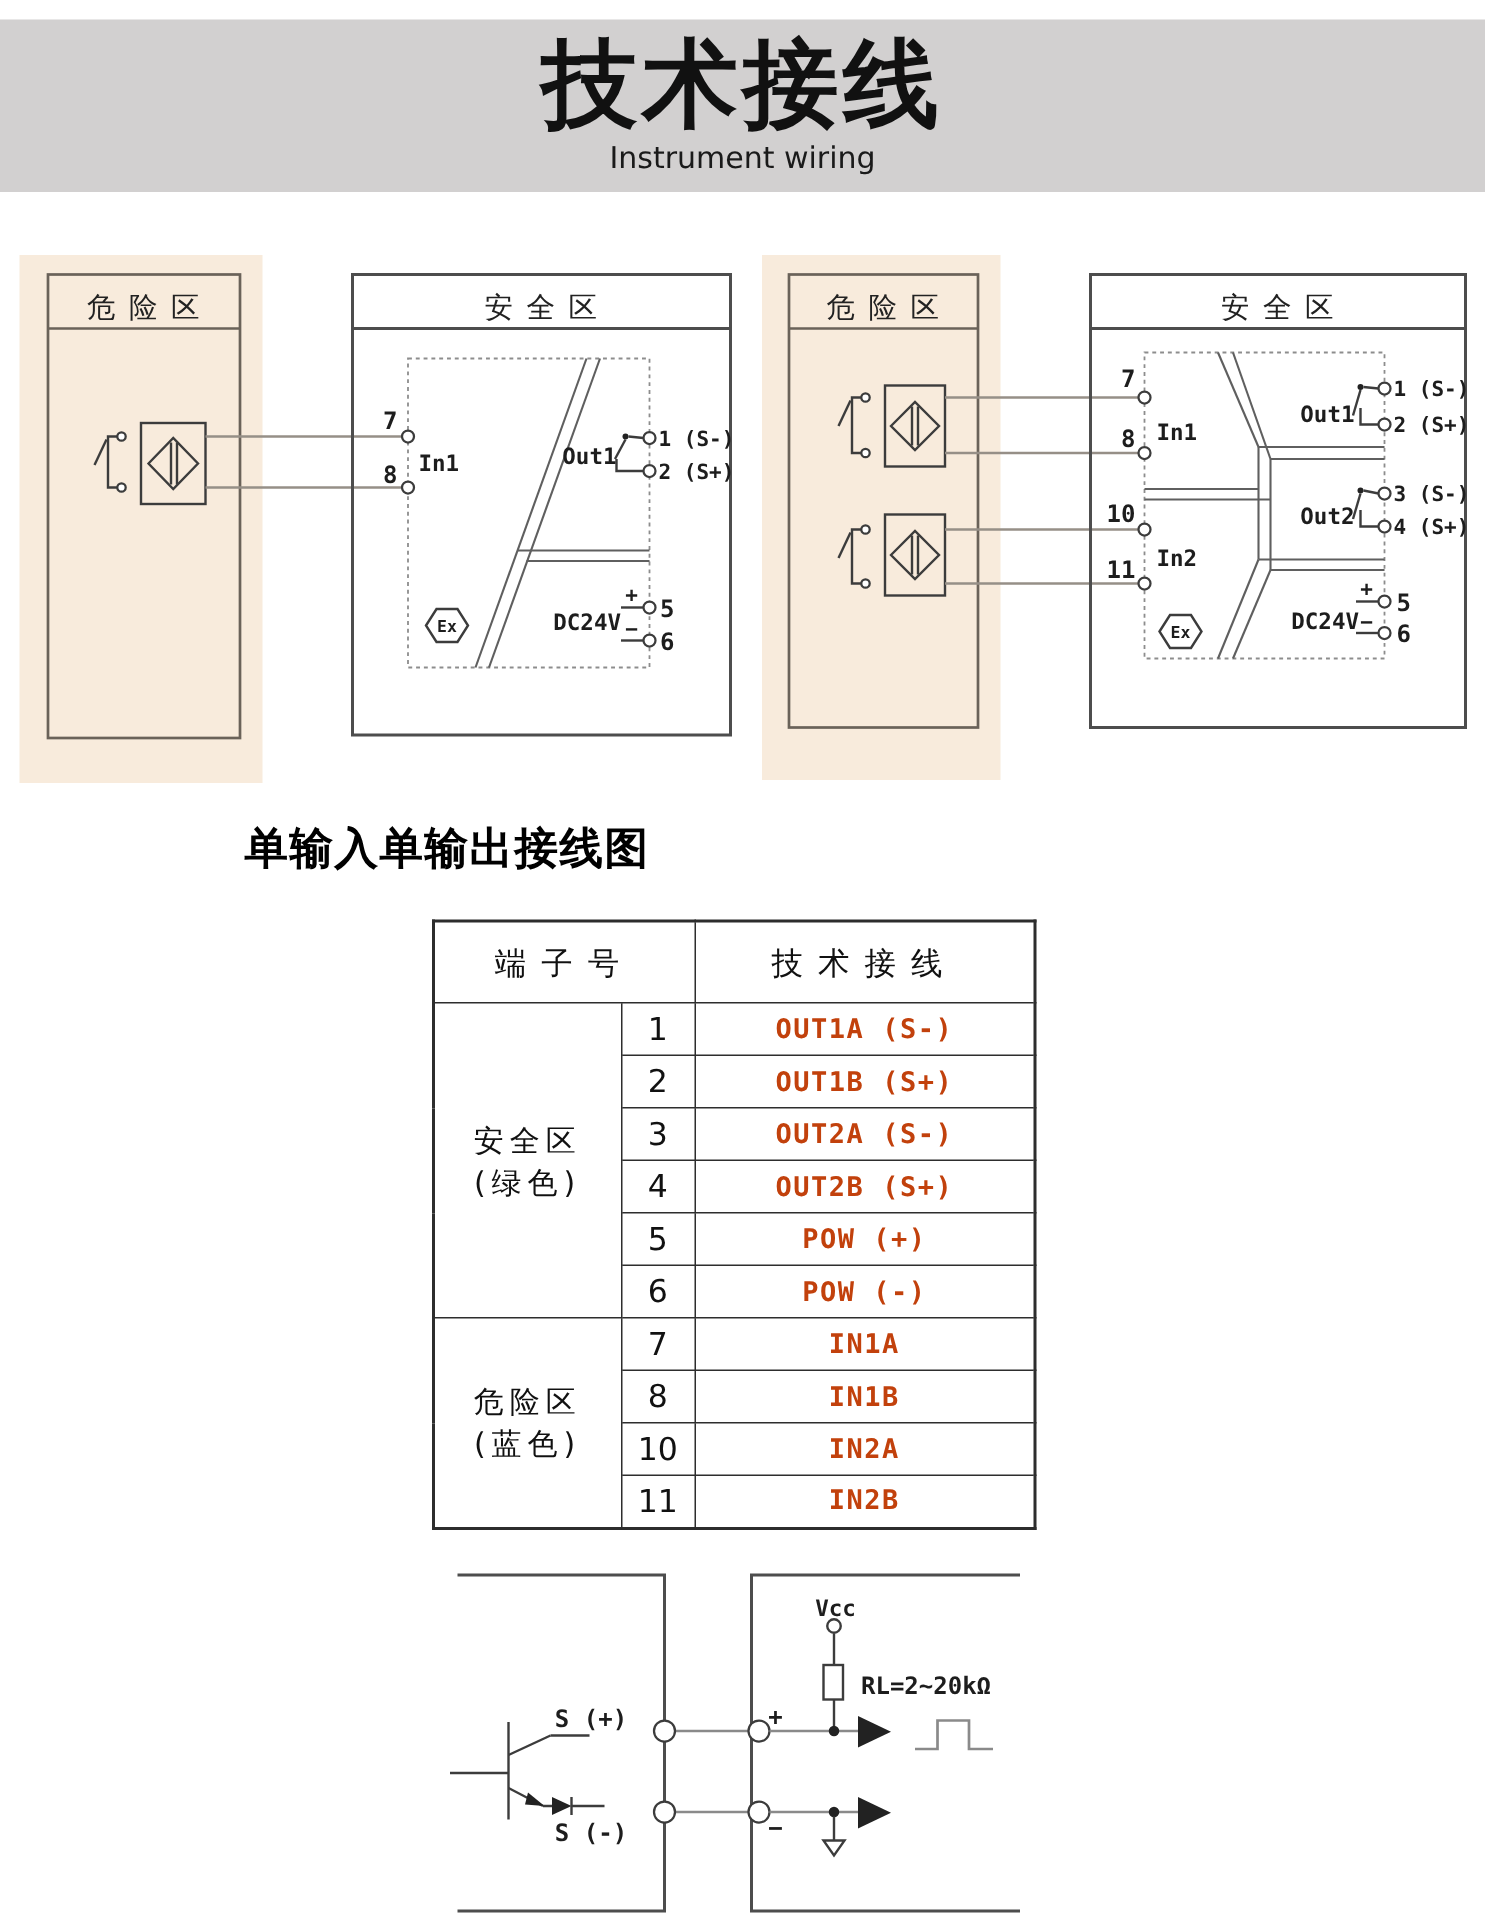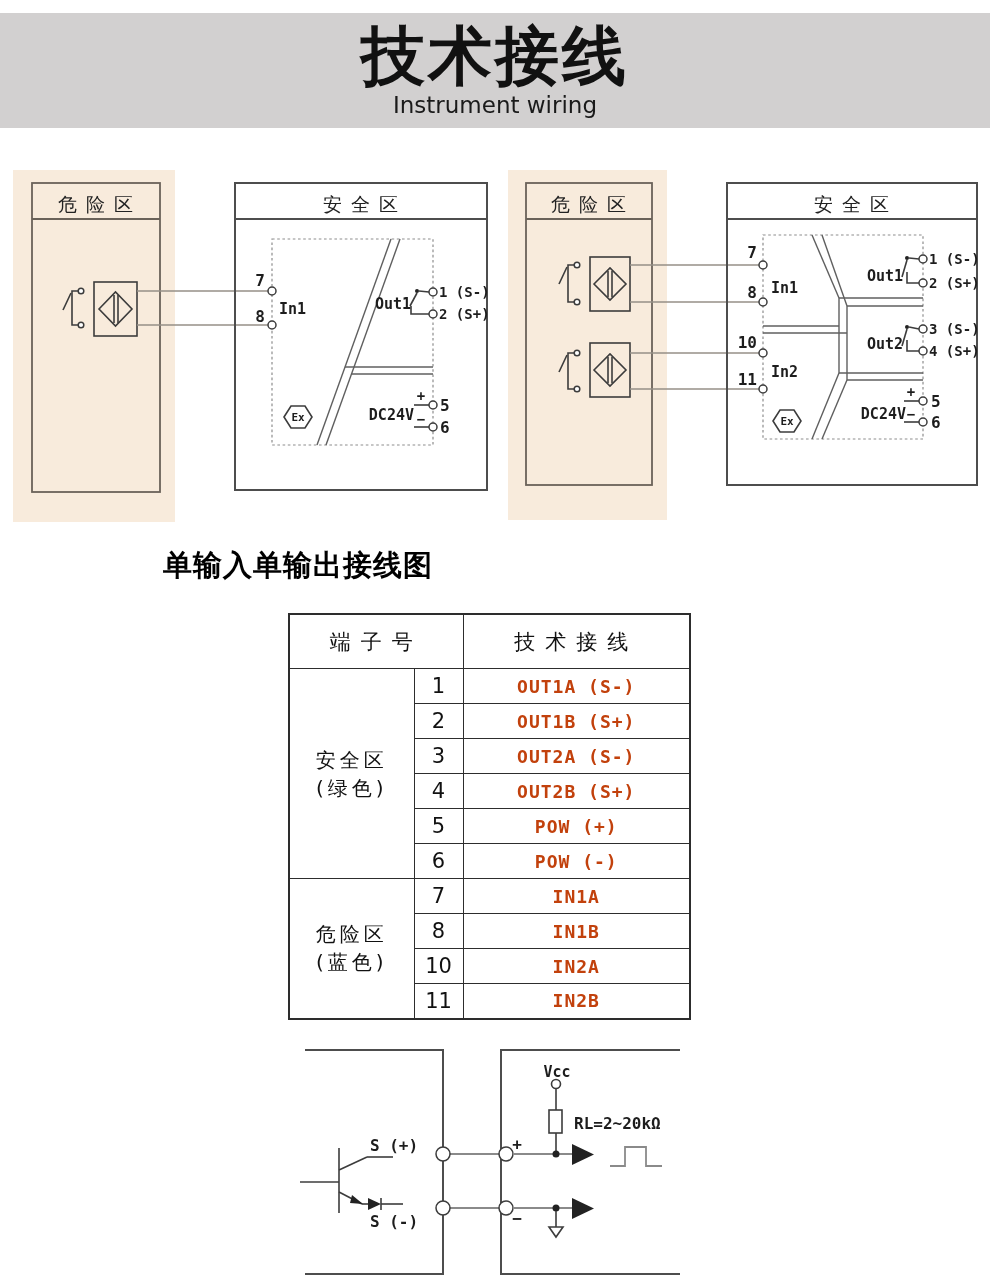--- a/index.html
+++ b/index.html
@@ -3,21 +3,21 @@
 <meta charset="utf-8">
 <style>
   html,body{margin:0;padding:0;background:#ffffff;}
   .page{position:relative;width:990px;height:1283px;background:#fff;overflow:hidden;
         font-family:"DejaVu Sans","Liberation Sans",sans-serif;color:#1d1d1d;}
 
   
   .band{position:absolute;left:0;top:13px;width:990px;height:115px;background:#d2d0d0;
         display:flex;flex-direction:column;align-items:center;justify-content:center;}
   .band .title{font-size:64px;font-weight:bold;letter-spacing:3px;color:#111;line-height:1.05;}
-  .band .subtitle{font-size:23px;color:#1a1a1a;margin-top:2px;}
+  .band .subtitle{font-size:20px;color:#1a1a1a;margin-top:2px;}
 
   
   .caption{position:absolute;font-size:29px;font-weight:bold;color:#000;letter-spacing:1px;white-space:nowrap;}
   .caption.left{left:163px;top:546px;}
   .caption.right{left:631px;top:546px;}
 
   
   svg.art{position:absolute;left:0;top:0;}
   .hz{fill:#f8ebdc;stroke:none;}
   .box{fill:none;stroke:#6a6259;stroke-width:1.8;}

